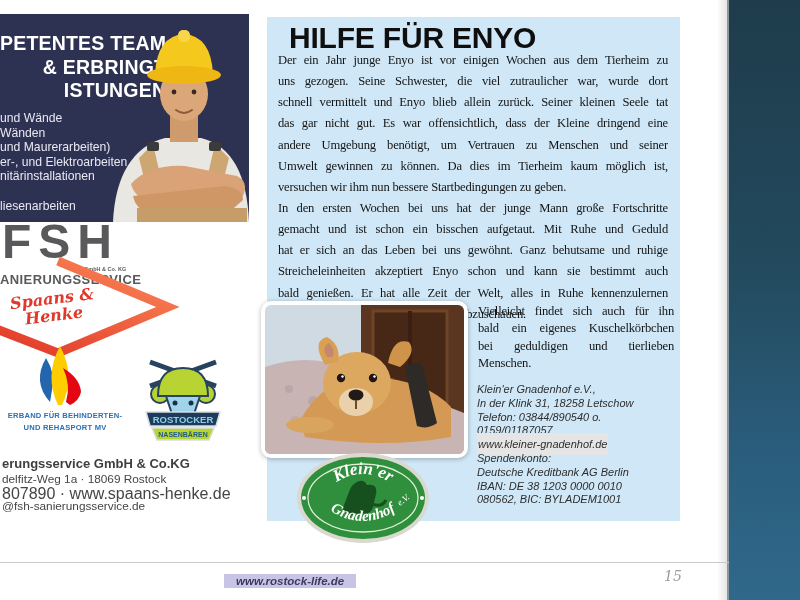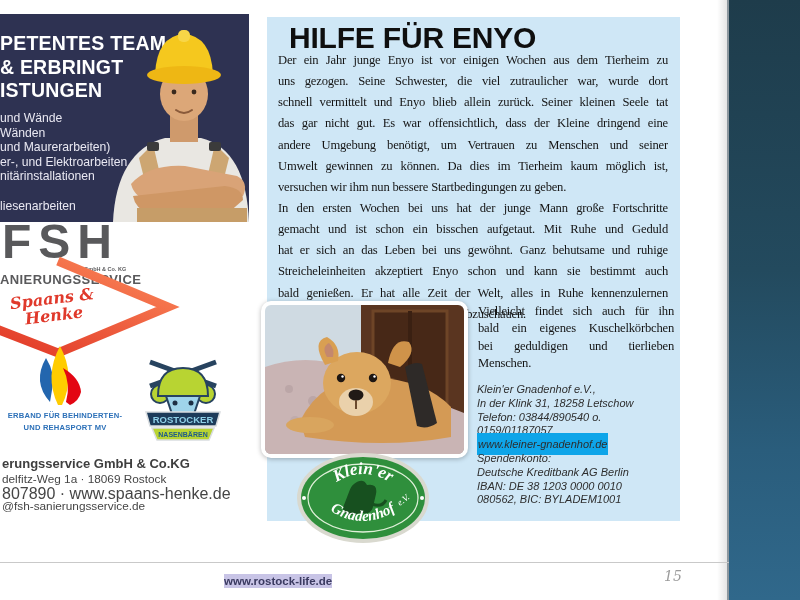--- a/index.html
+++ b/index.html
@@ -10,21 +10,21 @@
   
   .spine { left:729px; top:0; width:71px; height:600px;
     background:linear-gradient(180deg,#1e3c4b 0%,#234a5e 45%,#2a5d7c 75%,#30688b 100%); }
   .spine-edge { left:727px; top:0; width:3px; height:600px; background:#5c6b75; opacity:.7; }
   .edge-shade { left:717px; top:0; width:10px; height:600px;
     background:linear-gradient(90deg, rgba(0,0,0,0) 0%, rgba(0,0,0,.10) 100%); }
 
   
   .ad-worker { left:0; top:14px; width:249px; height:208px; background:#2e3252; overflow:hidden; }
   .ad-head { position:absolute; left:0; top:18px; color:#fff; font-weight:800;
-    font-size:19.5px; line-height:23.5px; letter-spacing:.2px; }
+    font-size:19.5px; line-height:23.5px; letter-spacing:.2px;text-align:right; }
   .ad-services { position:absolute; left:0; top:97px; color:#e9e8f2; font-size:12.2px; line-height:14.6px; font-weight:500; }
   .ad-service-last { position:absolute; left:0; top:185px; color:#e9e8f2; font-size:12.2px; font-weight:500; }
   .worker-svg { position:absolute; right:0; bottom:0; }
 
   
   .fsh-name { left:2px; top:218px; font-size:48px; line-height:48px; font-weight:800; color:#59595b; letter-spacing:7px; }
   .fsh-sub  { left:84px; top:266px; font-size:5.5px; color:#59595b; font-weight:700; }
   .fsh-service { left:0; top:272px; font-size:13px; font-weight:700; color:#59595b; letter-spacing:.4px; }
   .chevron-svg { left:0; top:220px; overflow:visible; }
   .sh-script { left:0; top:291px; width:106px; text-align:center; color:#e0392b;
@@ -56,28 +56,28 @@
   .photo svg { border-radius:6px; display:block; }
 
   .side-lines { left:478px; top:303px; width:196px;
     font-family:"Liberation Serif", serif; font-size:12.6px; color:#151515; letter-spacing:-.2px; }
   .side-lines .sl { height:17.45px; line-height:17.45px; overflow:hidden;
     text-align:justify; text-align-last:justify; }
   .side-lines .sl.no-j { text-align-last:left; }
 
   .contact { left:477px; top:383px; font-size:11px; font-style:italic; color:#2e2e2e; }
   .contact .cl { height:13.8px; line-height:13.8px; white-space:nowrap; }
-  .contact .hl { background:#0ea5e9; padding:5px 1px; }
+  .contact .hl { background:#e5e5e5; padding:5px 1px; }
 
   .gnadenhof-svg { left:296px; top:452px; }
 
   
   .footer-line { left:0; top:562px; width:729px; height:1px; background:#c9c9c9; }
   .footer-url { left:224px; top:574px; background:#c8c4e6; color:#3a3a60;
-    font-size:11.5px; font-weight:700; padding:1px 0; }
+    font-size:11.5px; font-style:italic; font-weight:700; padding:1px 12px; }
   .page-num { left:664px; top:568px; font-family:"DejaVu Serif", serif; font-style:italic;
     font-size:14px; color:#9b9b9b; }
 </style>
 </head>
 <body>
 
 <div class="abs edge-shade"></div>
 <div class="abs spine-edge"></div>
 <div class="abs spine"></div>
 

